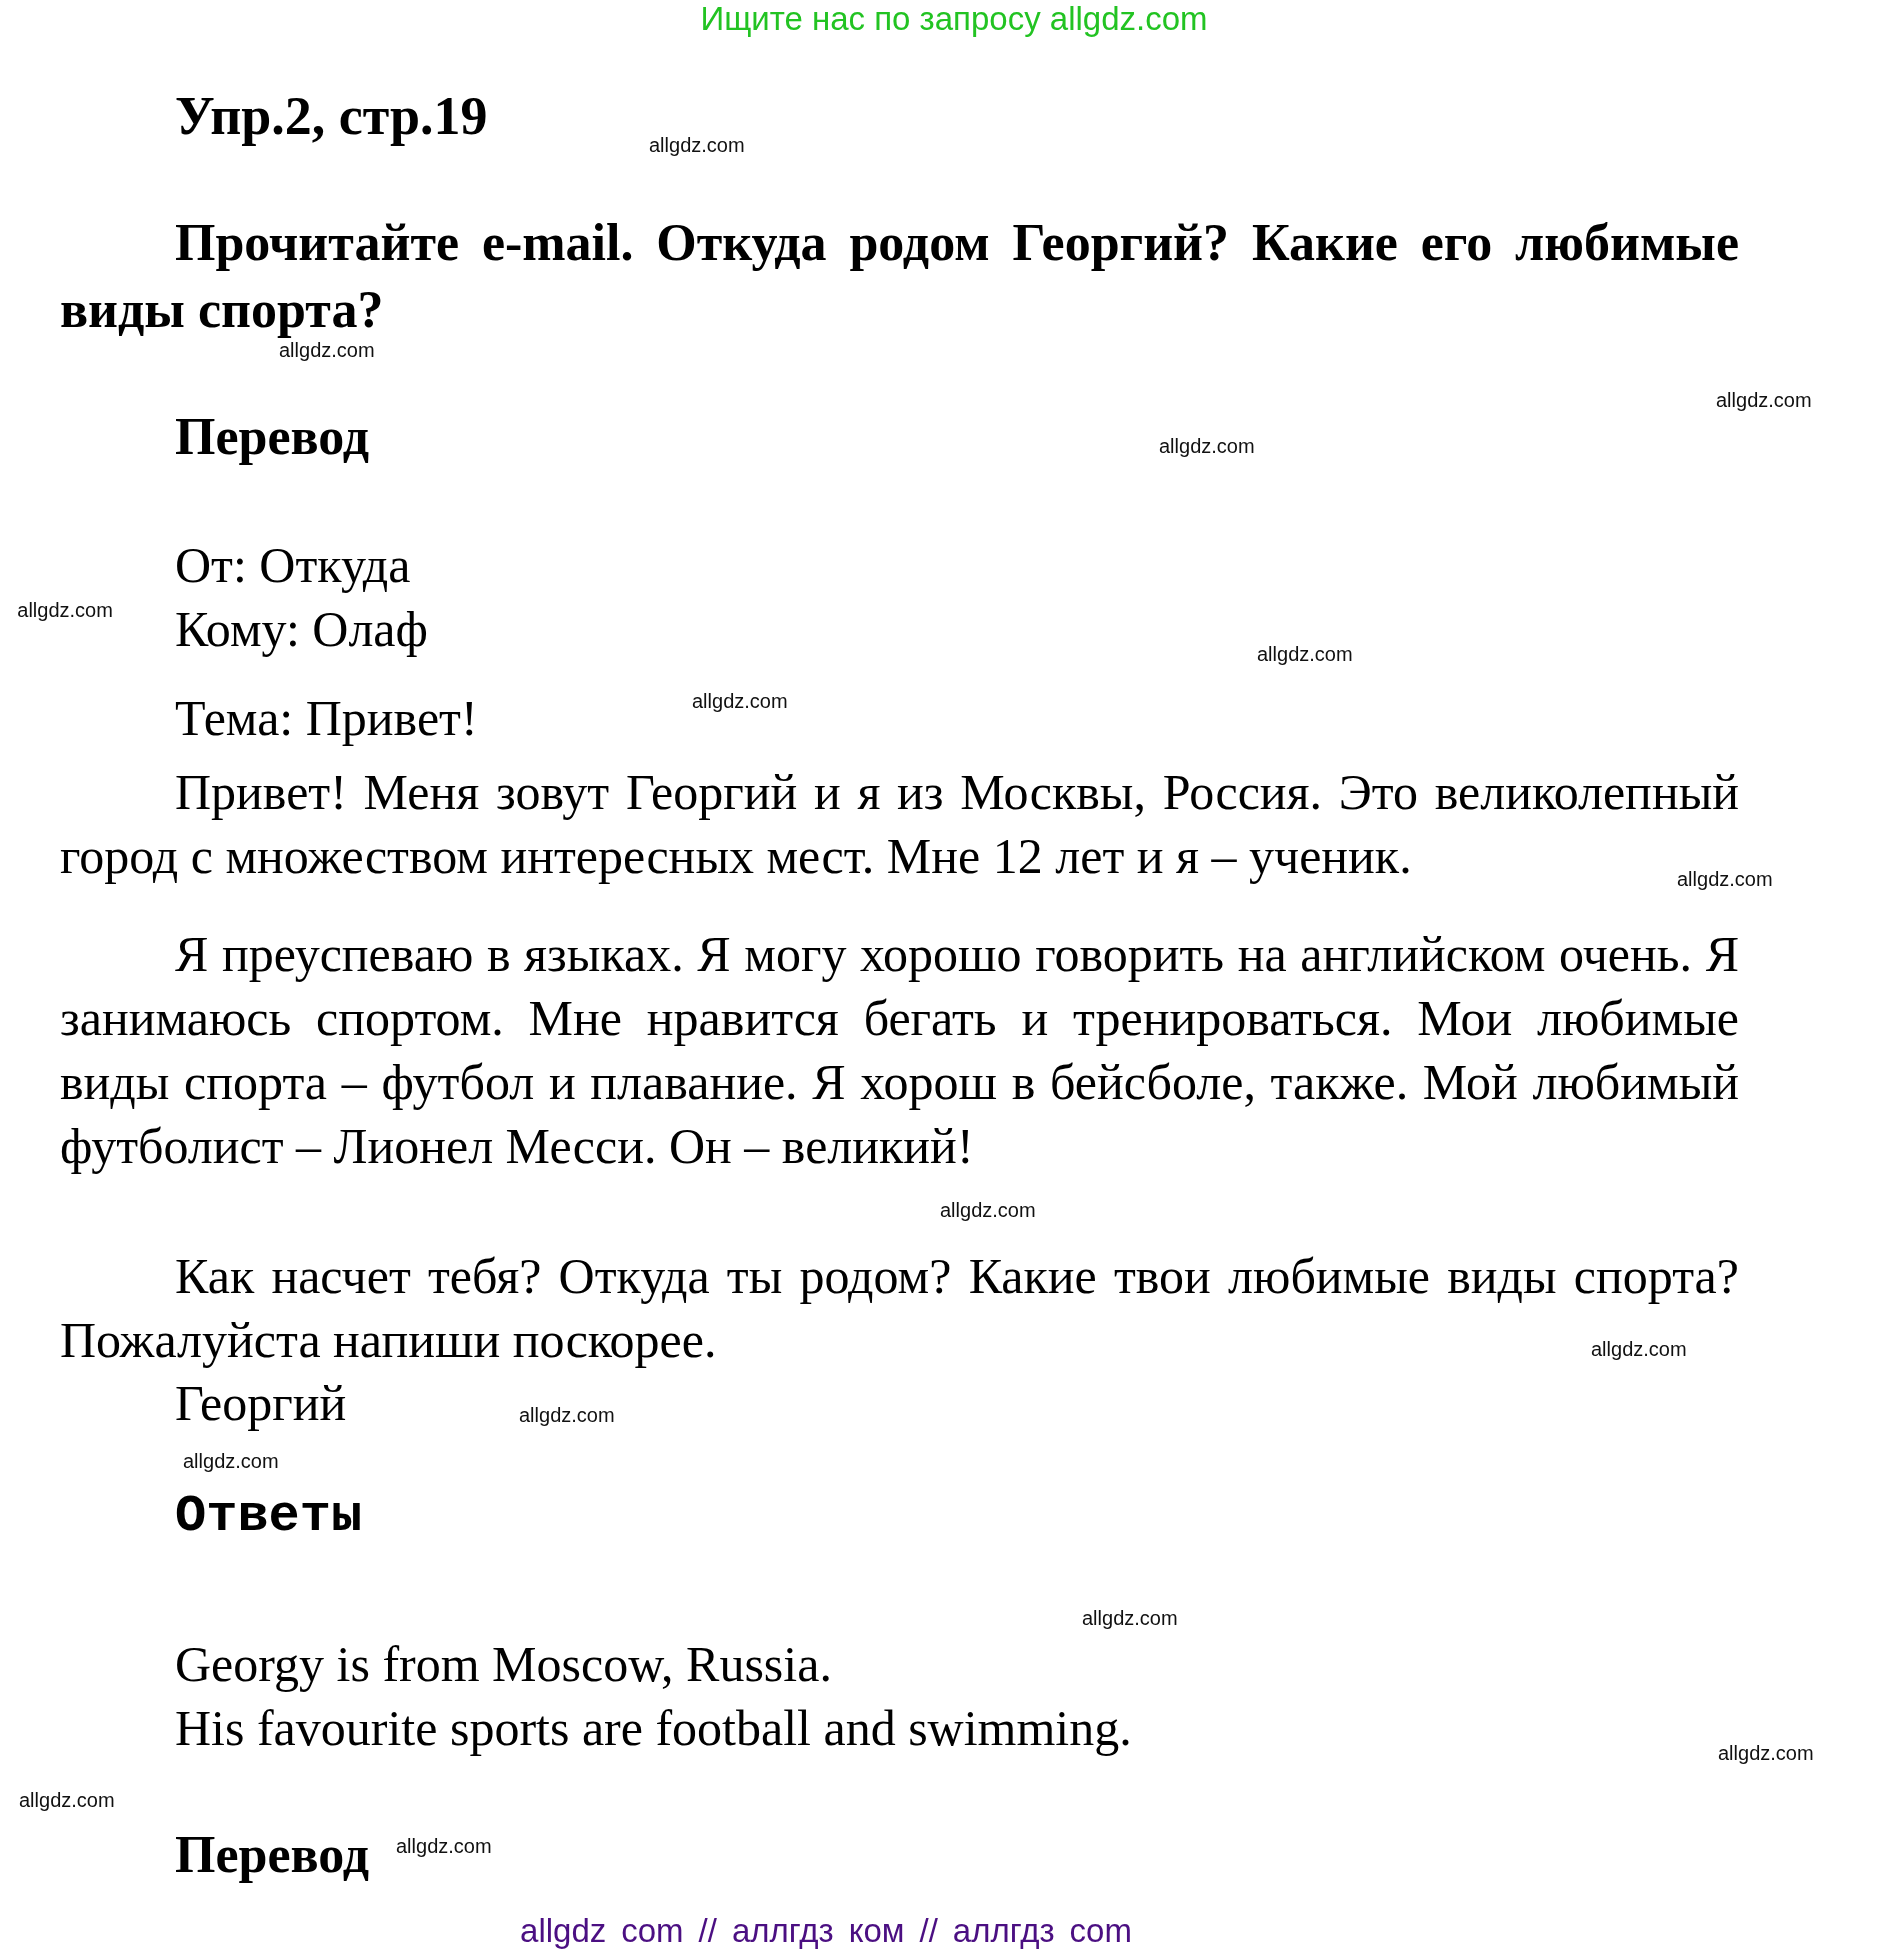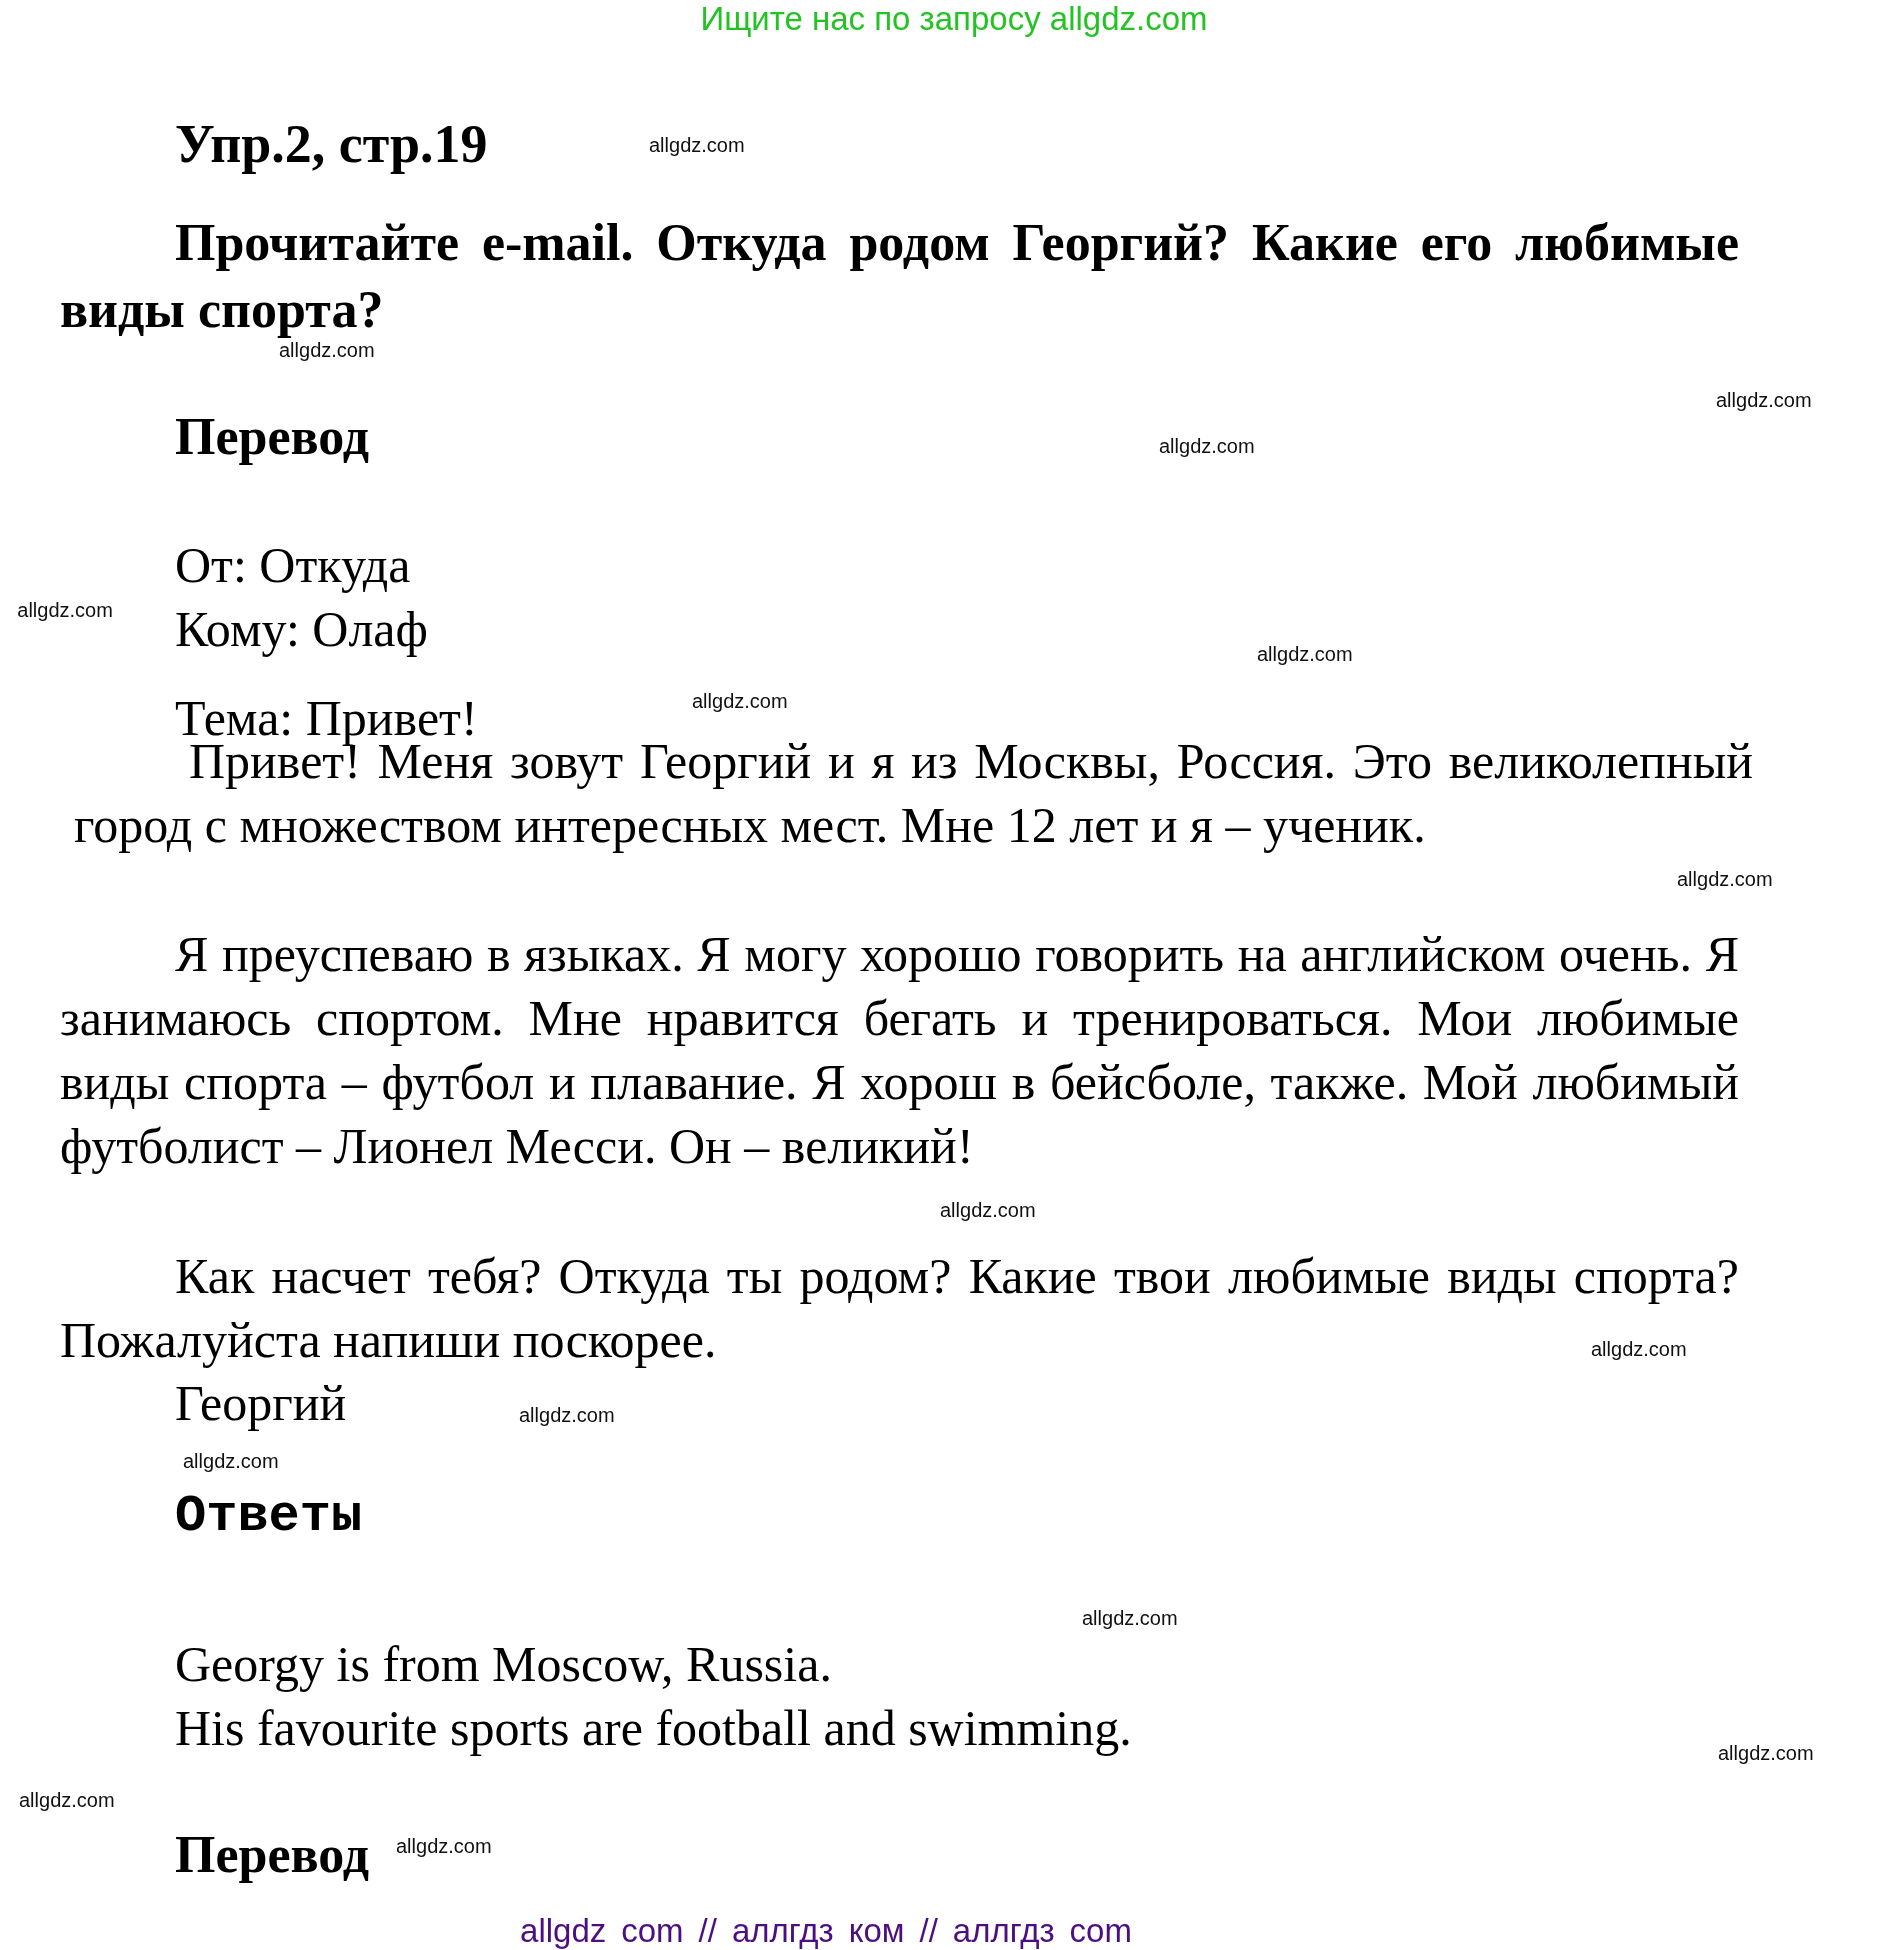--- a/index.html
+++ b/index.html
@@ -15,31 +15,31 @@
   .para { position:absolute; left:60px; width:1679px; font-size:50px; line-height:64px;
           text-align:justify; text-align-last:left; }
   .indent { text-indent:115px; }
   .line { position:absolute; font-size:50px; white-space:nowrap; }
 </style>
 </head>
 <body>
 
 <div class="abs top-banner">Ищите нас по запросу allgdz.com</div>
 
-<div class="abs h" style="left:175px; top:85px; font-size:54px;margin-top:28px;">Упр.2, стр.19</div>
+<div class="abs h" style="left:175px; top:85px; font-size:54px;">Упр.2, стр.19</div>
 
 <div class="para indent h" style="top:209px; font-size:52px; line-height:67px;">Прочитайте e-mail. Откуда родом Георгий? Какие его любимые виды спорта?</div>
 
 <div class="abs h" style="left:175px; top:407px;">Перевод</div>
 
 <div class="line" style="left:175px; top:536px;">От: Откуда</div>
 <div class="line" style="left:175px; top:600px;">Кому: Олаф</div>
 <div class="line" style="left:175px; top:665px;margin-top:24px;">Тема: Привет!</div>
 
-<div class="para indent" style="top:729px;margin-left:14px;">Привет! Меня зовут Георгий и я из Москвы, Россия. Это великолепный город с множеством интересных мест. Мне 12 лет и я – ученик.</div>
+<div class="para indent" style="top:760px;">Привет! Меня зовут Георгий и я из Москвы, Россия. Это великолепный город с множеством интересных мест. Мне 12 лет и я – ученик.</div>
 <div class="para indent" style="top:922px;">Я преуспеваю в языках. Я могу хорошо говорить на английском очень. Я занимаюсь спортом. Мне нравится бегать и тренироваться. Мои любимые виды спорта – футбол и плавание. Я хорош в бейсболе, также. Мой любимый футболист – Лионел Месси. Он – великий!</div>
 <div class="para indent" style="top:1244px;">Как насчет тебя? Откуда ты родом? Какие твои любимые виды спорта? Пожалуйста напиши поскорее.</div>
 
 <div class="line" style="left:175px; top:1374px;">Георгий</div>
 
 <div class="abs h" style="left:175px; top:1487px;font-family:Liberation Mono, monospace;">Ответы</div>
 
 <div class="line" style="left:175px; top:1635px;">Georgy is from Moscow, Russia.</div>
 <div class="line" style="left:175px; top:1699px;">His favourite sports are football and swimming.</div>
 

